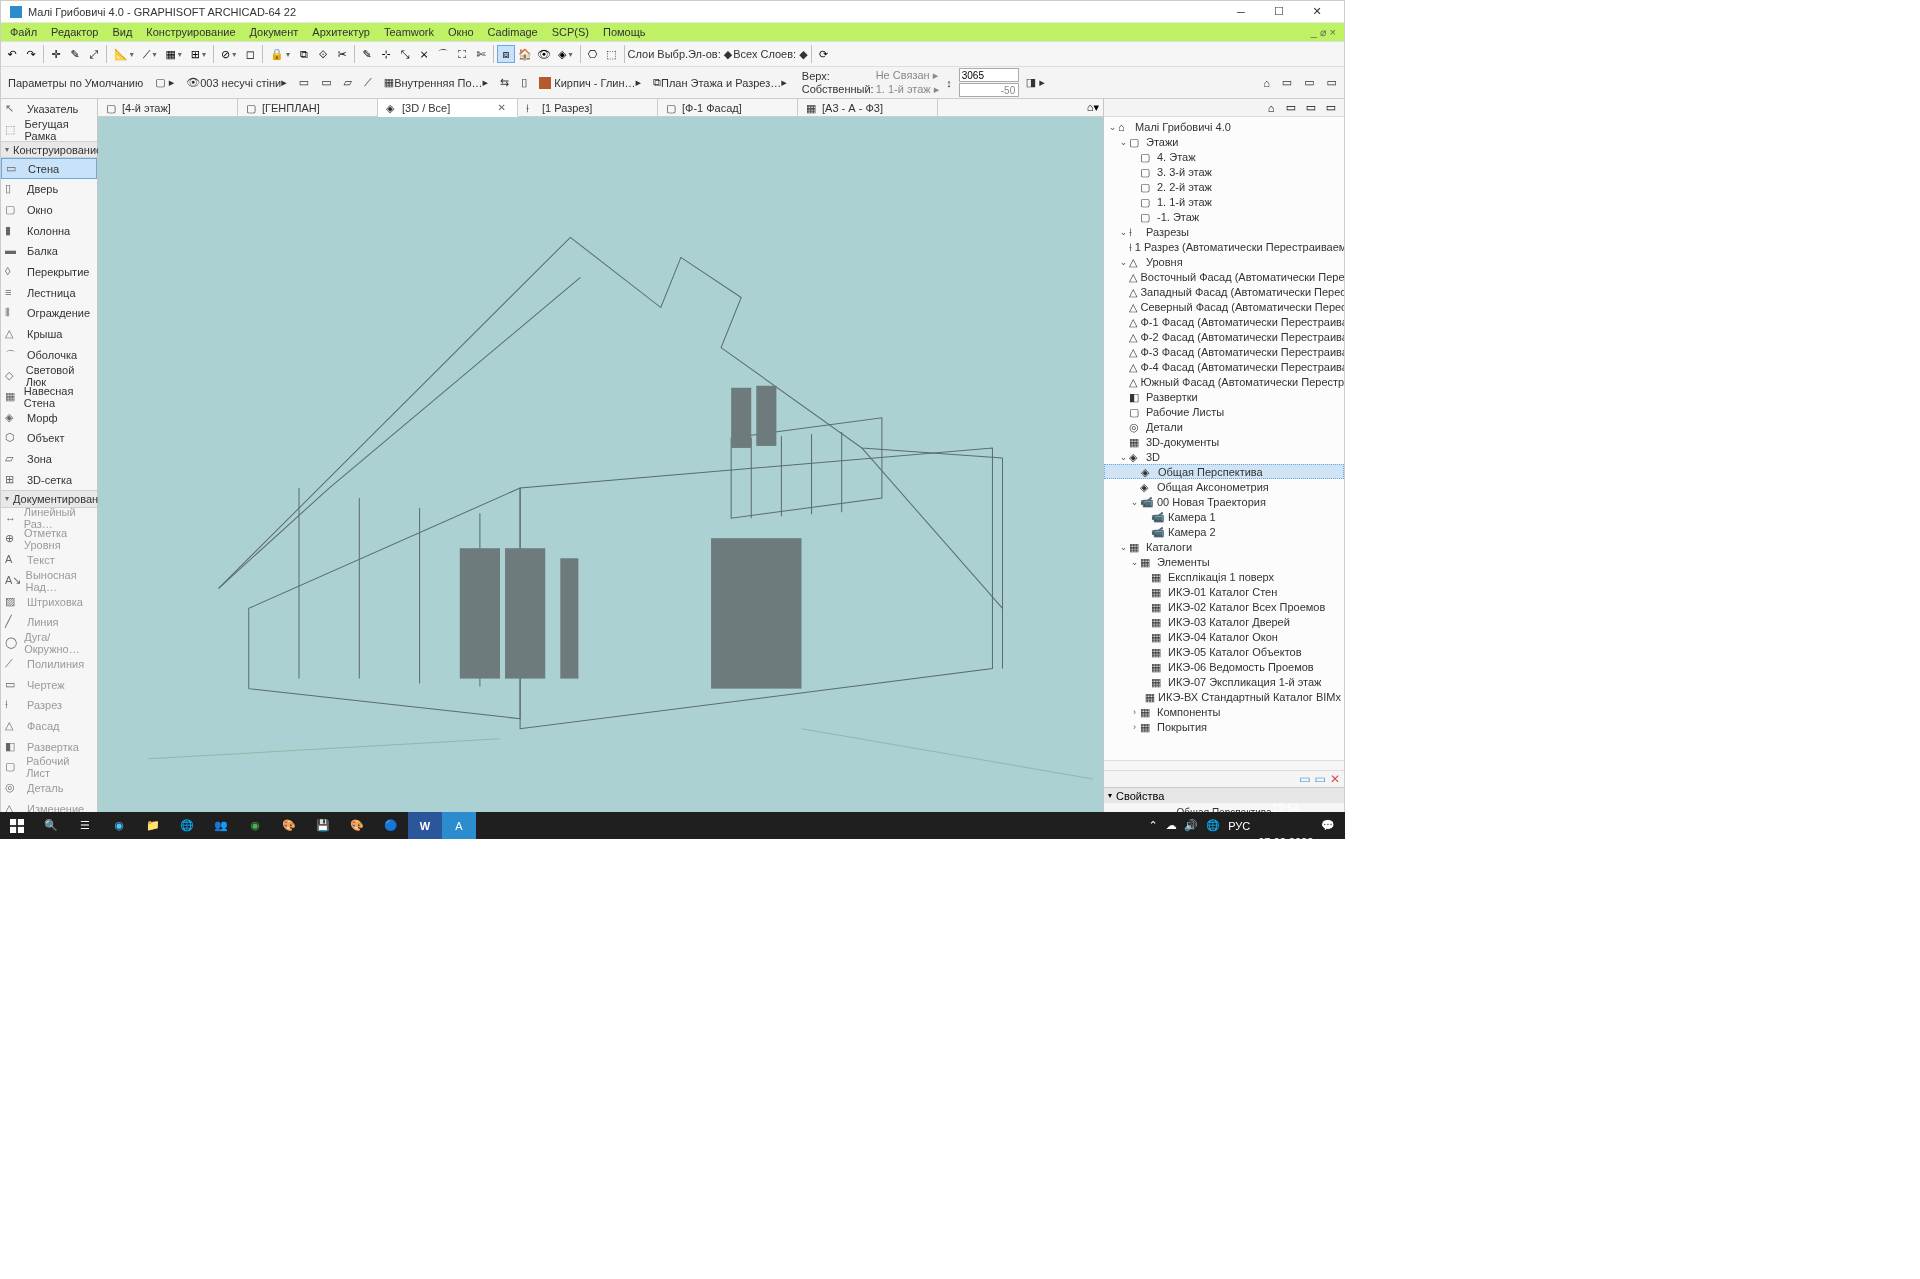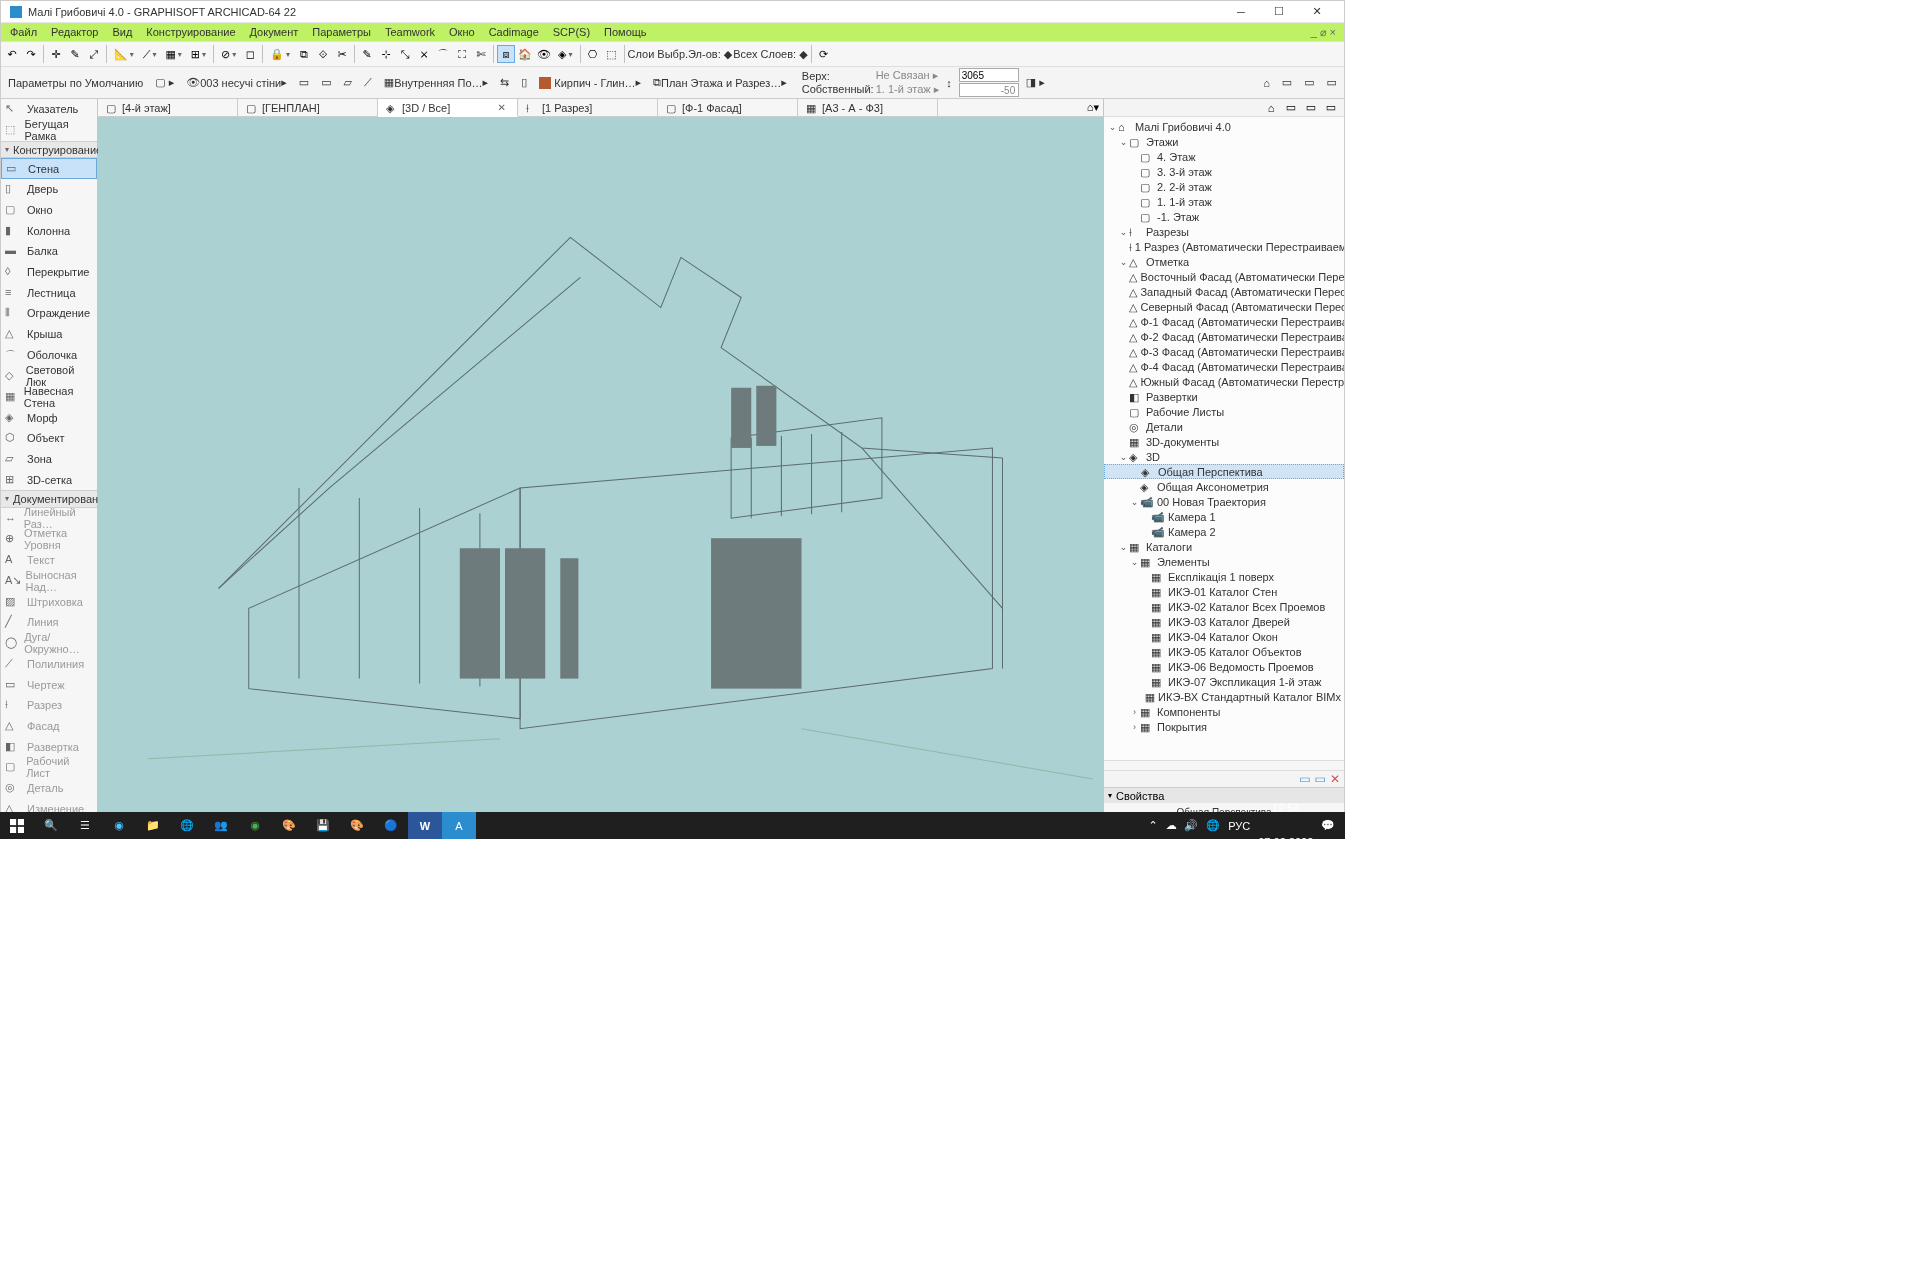--- a/index.html
+++ b/index.html
@@ -92,21 +92,21 @@
       <span>✕</span>
     </div>
   </div>
 
   <div class="menu-bar">
     <span class="mi">Файл</span>
     <span class="mi">Редактор</span>
     <span class="mi">Вид</span>
     <span class="mi">Конструирование</span>
     <span class="mi">Документ</span>
-    <span class="mi">Параметры</span>
+    <span class="mi">Архитектур</span>
     <span class="mi">Teamwork</span>
     <span class="mi">Окно</span>
     <span class="mi">Cadimage</span>
     <span class="mi">SCP(S)</span>
     <span class="mi">Помощь</span>
     <span class="right-mi">_ ⌀ ×</span>
   </div>
 
   <div class="toolbar-row">
     <div class="tb-btn">↶</div>
@@ -490,21 +490,21 @@
             <span>Разрезы</span>
           </div>
           <div class="nav-item" style="padding-left: 25px;">
             <span class="exp"></span>
             <span class="nico">⟊</span>
             <span>1 Разрез (Автоматически Перестраиваемая Модел</span>
           </div>
           <div class="nav-item" style="padding-left: 14px;">
             <span class="exp">⌄</span>
             <span class="nico">△</span>
-            <span>Отметка</span>
+            <span>Уровня</span>
           </div>
           <div class="nav-item" style="padding-left: 25px;">
             <span class="exp"></span>
             <span class="nico">△</span>
             <span>Восточный Фасад (Автоматически Перестраиваем</span>
           </div>
           <div class="nav-item" style="padding-left: 25px;">
             <span class="exp"></span>
             <span class="nico">△</span>
             <span>Западный Фасад (Автоматически Перестраиваема</span>

